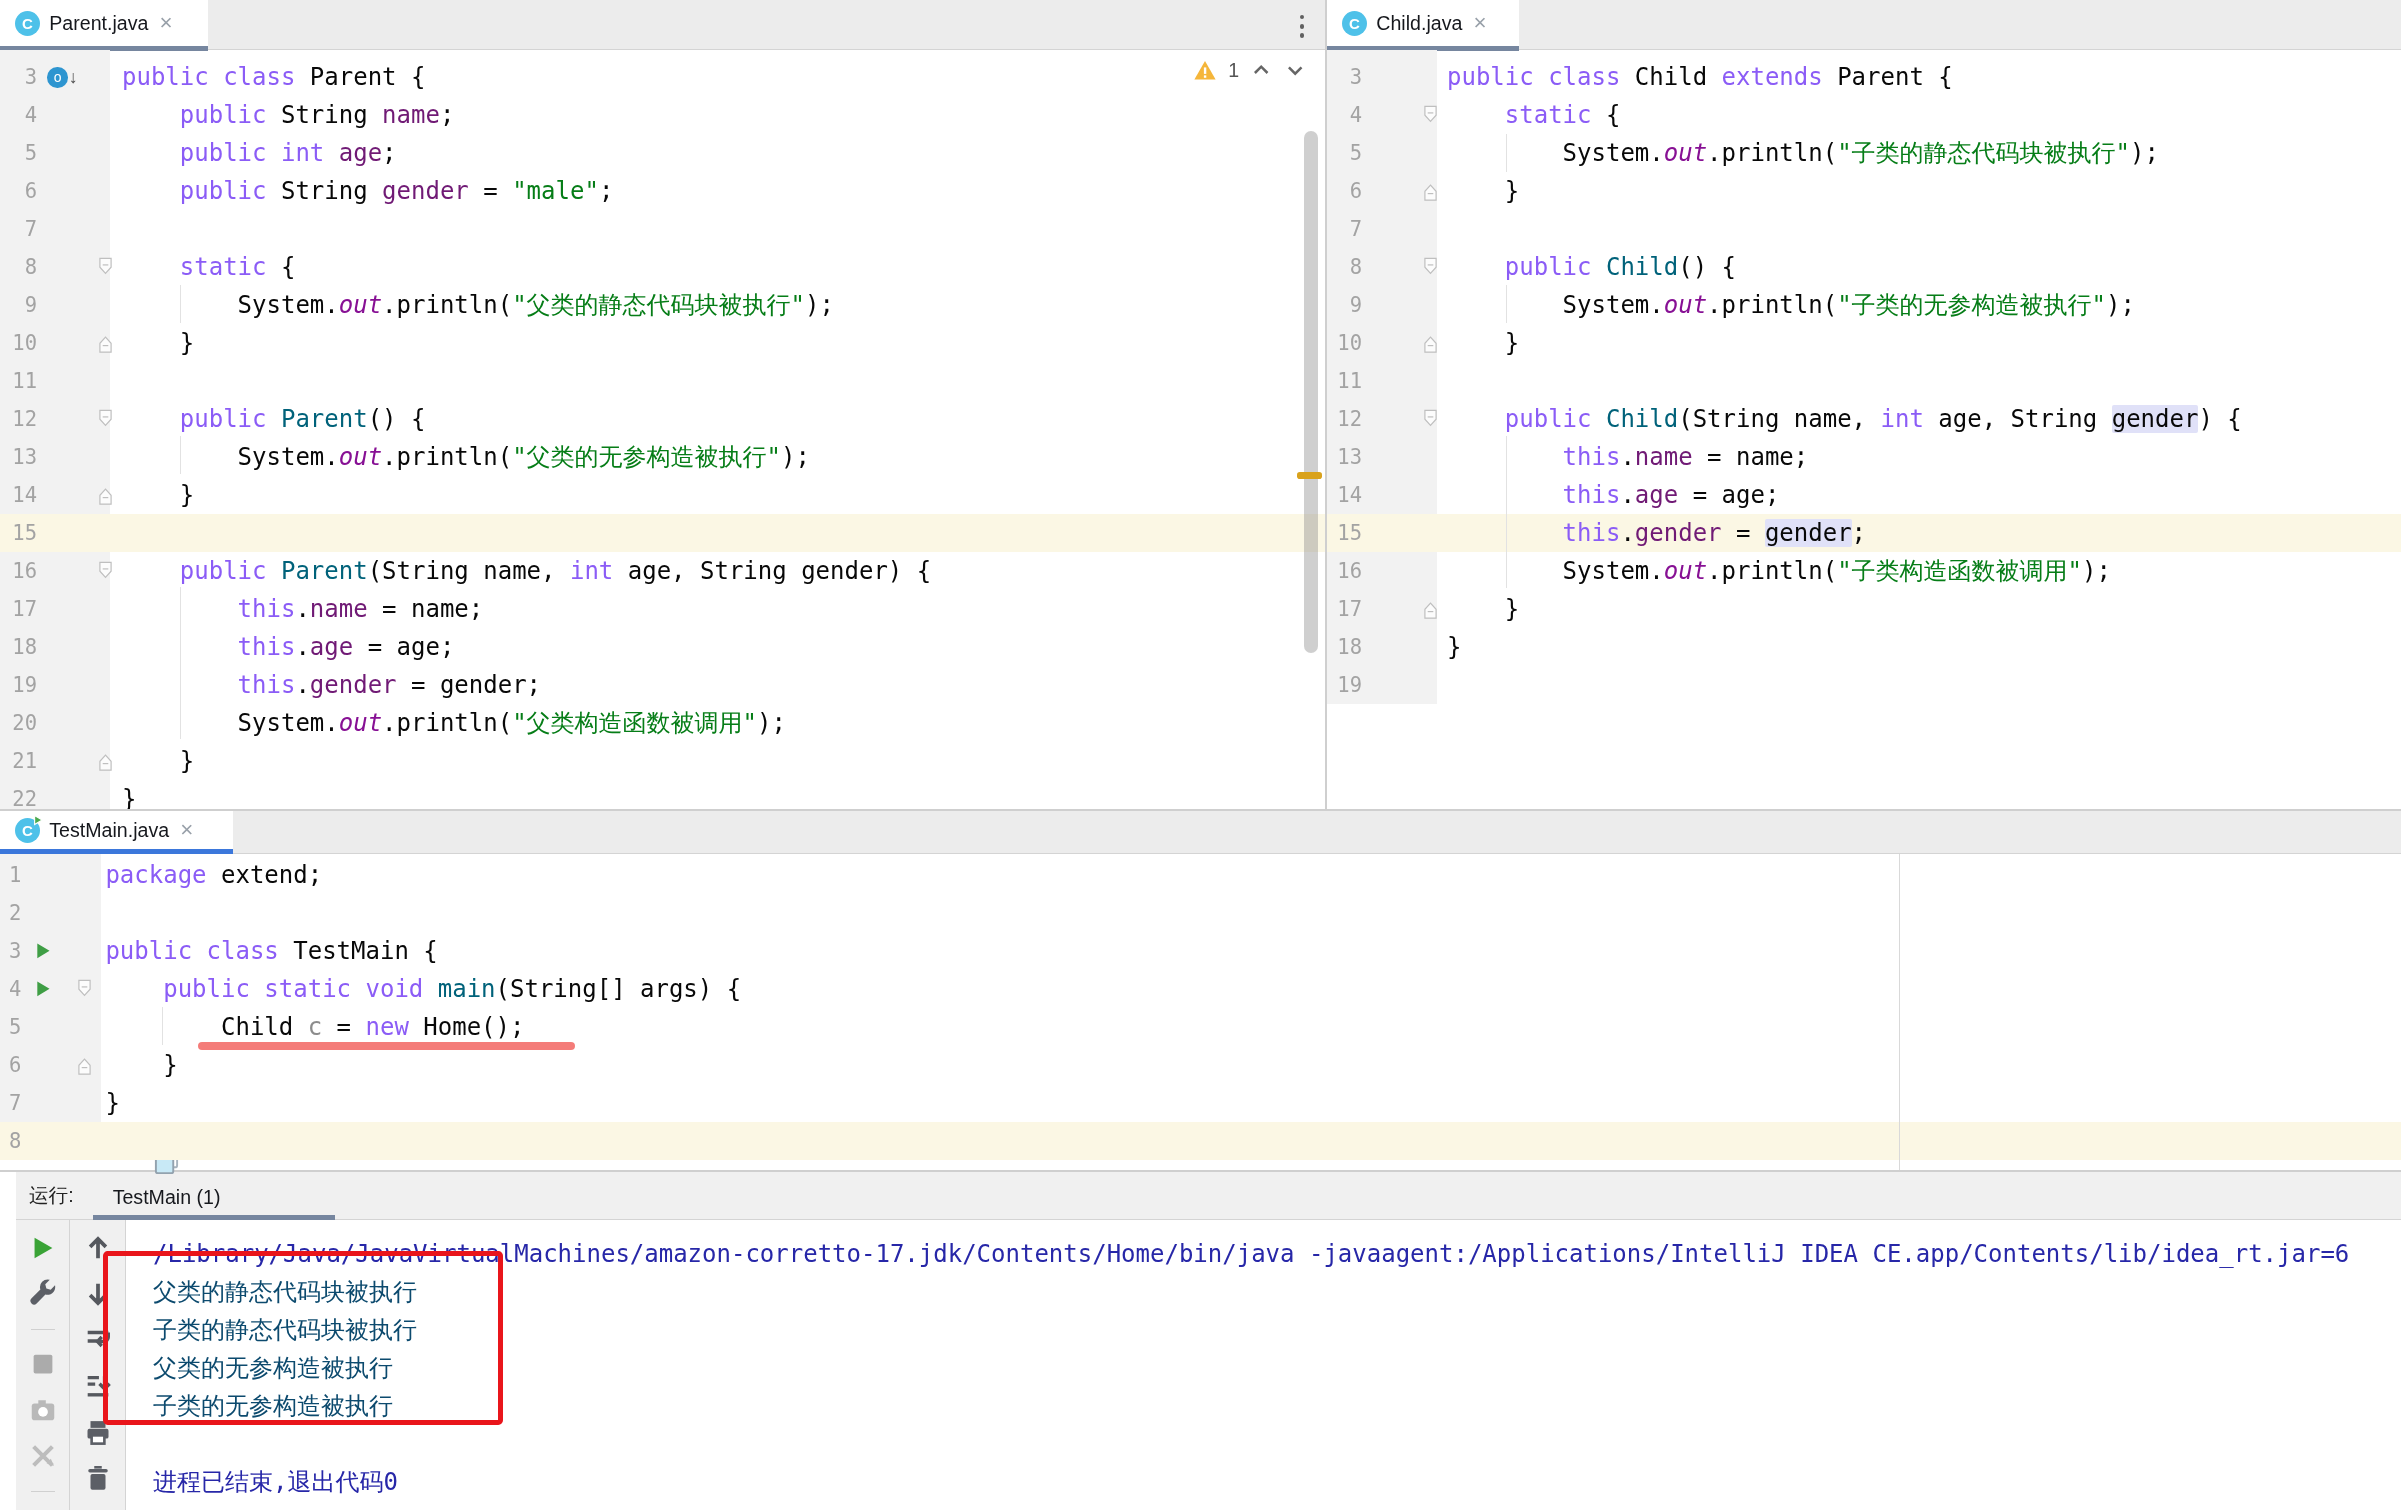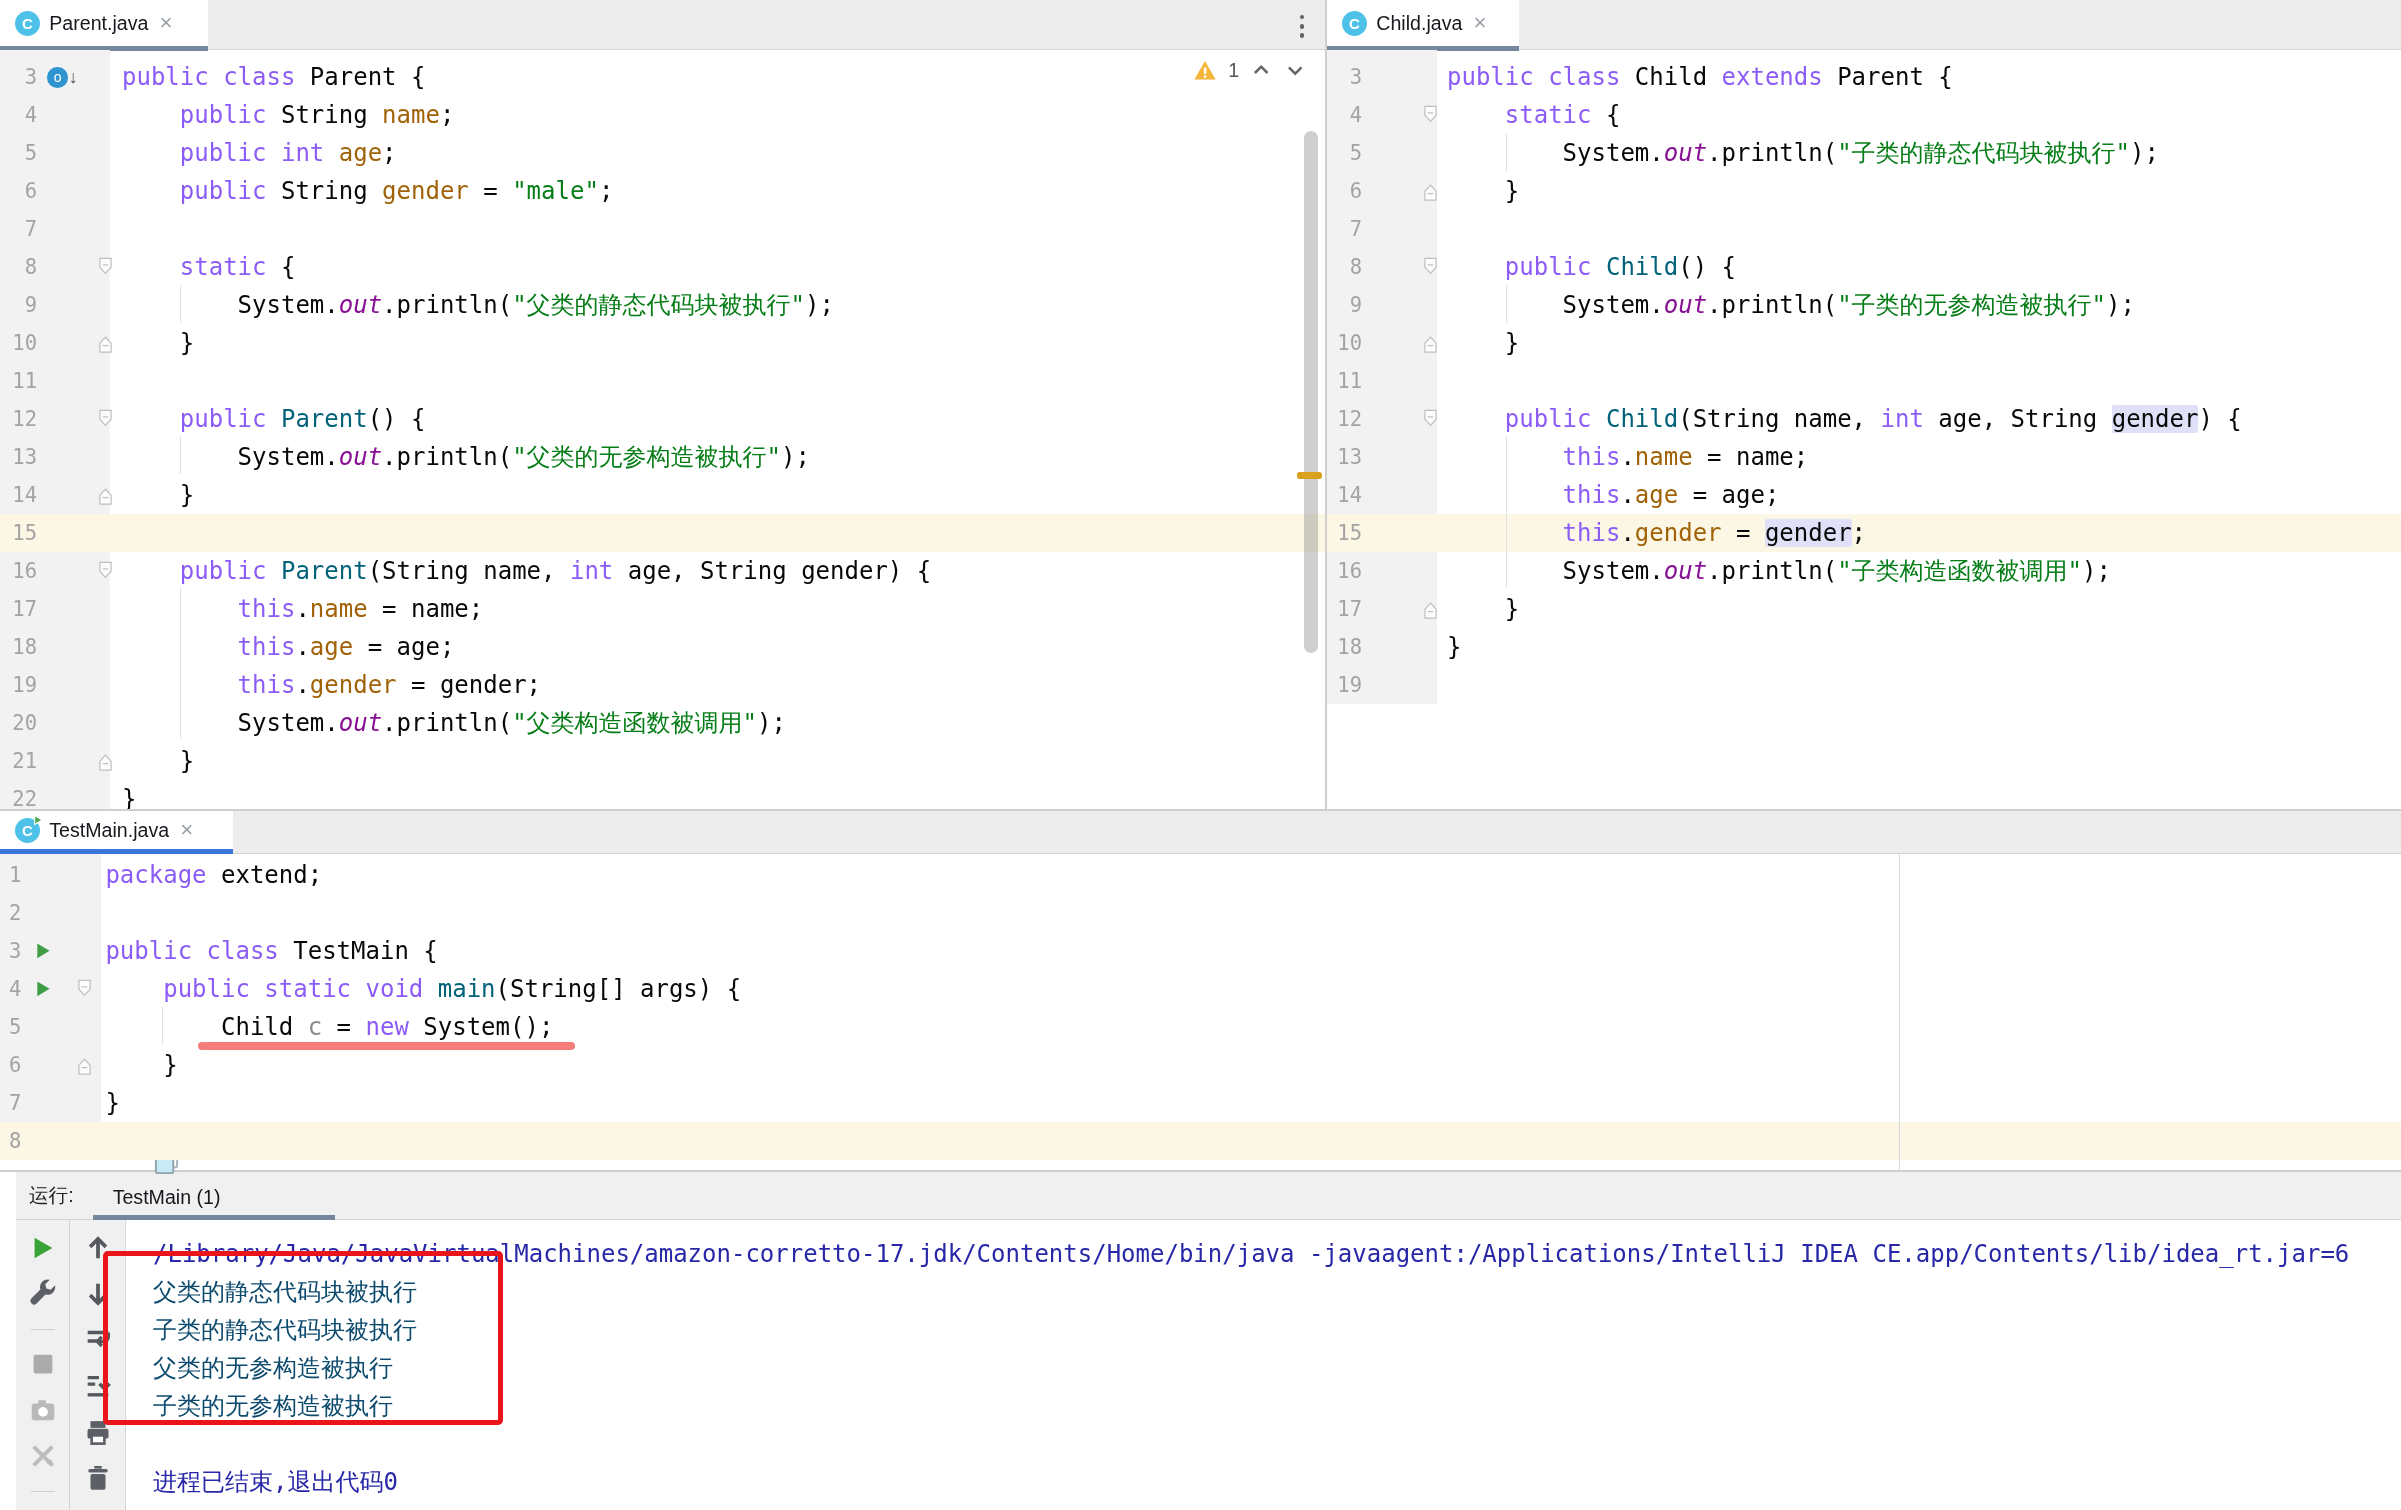--- a/index.html
+++ b/index.html
@@ -41,21 +41,21 @@
   .row{position:relative;height:38px;display:grid;}
   #pane-parent .row{grid-template-columns:37px 51px 34px 1fr;}
   #pane-child .row{grid-template-columns:35px 51px 34px 1fr;}
   #pane-test .row{grid-template-columns:21.4px 42px 42px 1fr;}
   .row.caret{background:#fbf7e4;}
   .num{text-align:right;color:#a3a3a3;font-family:"DejaVu Sans Mono",monospace;font-size:20.5px;line-height:38px;}
   .iconcol,.foldcol{position:relative;display:flex;align-items:center;justify-content:center;}
   .code{margin:0;font-family:"DejaVu Sans Mono",monospace;font-size:24px;line-height:38px;white-space:pre;color:#080808;}
   .tk-k{color:#8b5cf6;}
   .tk-d{color:#080808;}
-  .tk-f{color:#a16207;}
+  .tk-f{color:#701a75;}
   .tk-s{color:#067d17;}
   .tk-m{color:#00627a;}
   .tk-i{color:#871094;font-style:italic;}
   .tk-g{color:#8c8c8c;}
   .tk-hl{color:#080808;background:#e0e1f8;border-radius:1.9px;}
   .subclass-wrap{display:flex;align-items:center;gap:0.9px;}
   .subclass-circle{width:20.5px;height:20.5px;border-radius:50%;background:#2e95d0;color:#fff;font-size:14px;
                    display:flex;align-items:center;justify-content:center;}
   .subclass-arrow{color:#555;font-size:17.7px;}
 
@@ -499,21 +499,21 @@
                 <path d="M2 1.5h12v9.5l-6 6.5-6-6.5z" fill="#fcfcfc" stroke="#bfbfbf" stroke-width="1.3"></path>
                 <path d="M5 8.5h6" stroke="#bfbfbf" stroke-width="1.3"></path>
               </svg>
             </span>
             <pre class="code"><span class="tk-d">    </span><span class="tk-k">public static void </span><span class="tk-m">main</span><span class="tk-d">(String[] args) {</span></pre>
           </div>
           <div class="row">
             <span class="num">5</span>
             <span class="iconcol"></span>
             <span class="foldcol"></span>
-            <pre class="code"><span class="tk-d">        Child </span><span class="tk-g">c</span><span class="tk-d"> = </span><span class="tk-k">new </span><span class="tk-d">System();</span></pre>
+            <pre class="code"><span class="tk-d">        Child </span><span class="tk-g">c</span><span class="tk-d"> = </span><span class="tk-k">new </span><span class="tk-d">Home();</span></pre>
           </div>
           <div class="row">
             <span class="num">6</span>
             <span class="iconcol"></span>
             <span class="foldcol">
               <svg width="15" height="20.5" viewBox="0 0 16 22">
                 <path d="M2 20.5h12v-9.5l-6-6.5-6 6.5z" fill="#fcfcfc" stroke="#bfbfbf" stroke-width="1.3"></path>
                 <path d="M5 13.5h6" stroke="#bfbfbf" stroke-width="1.3"></path>
               </svg>
             </span>

